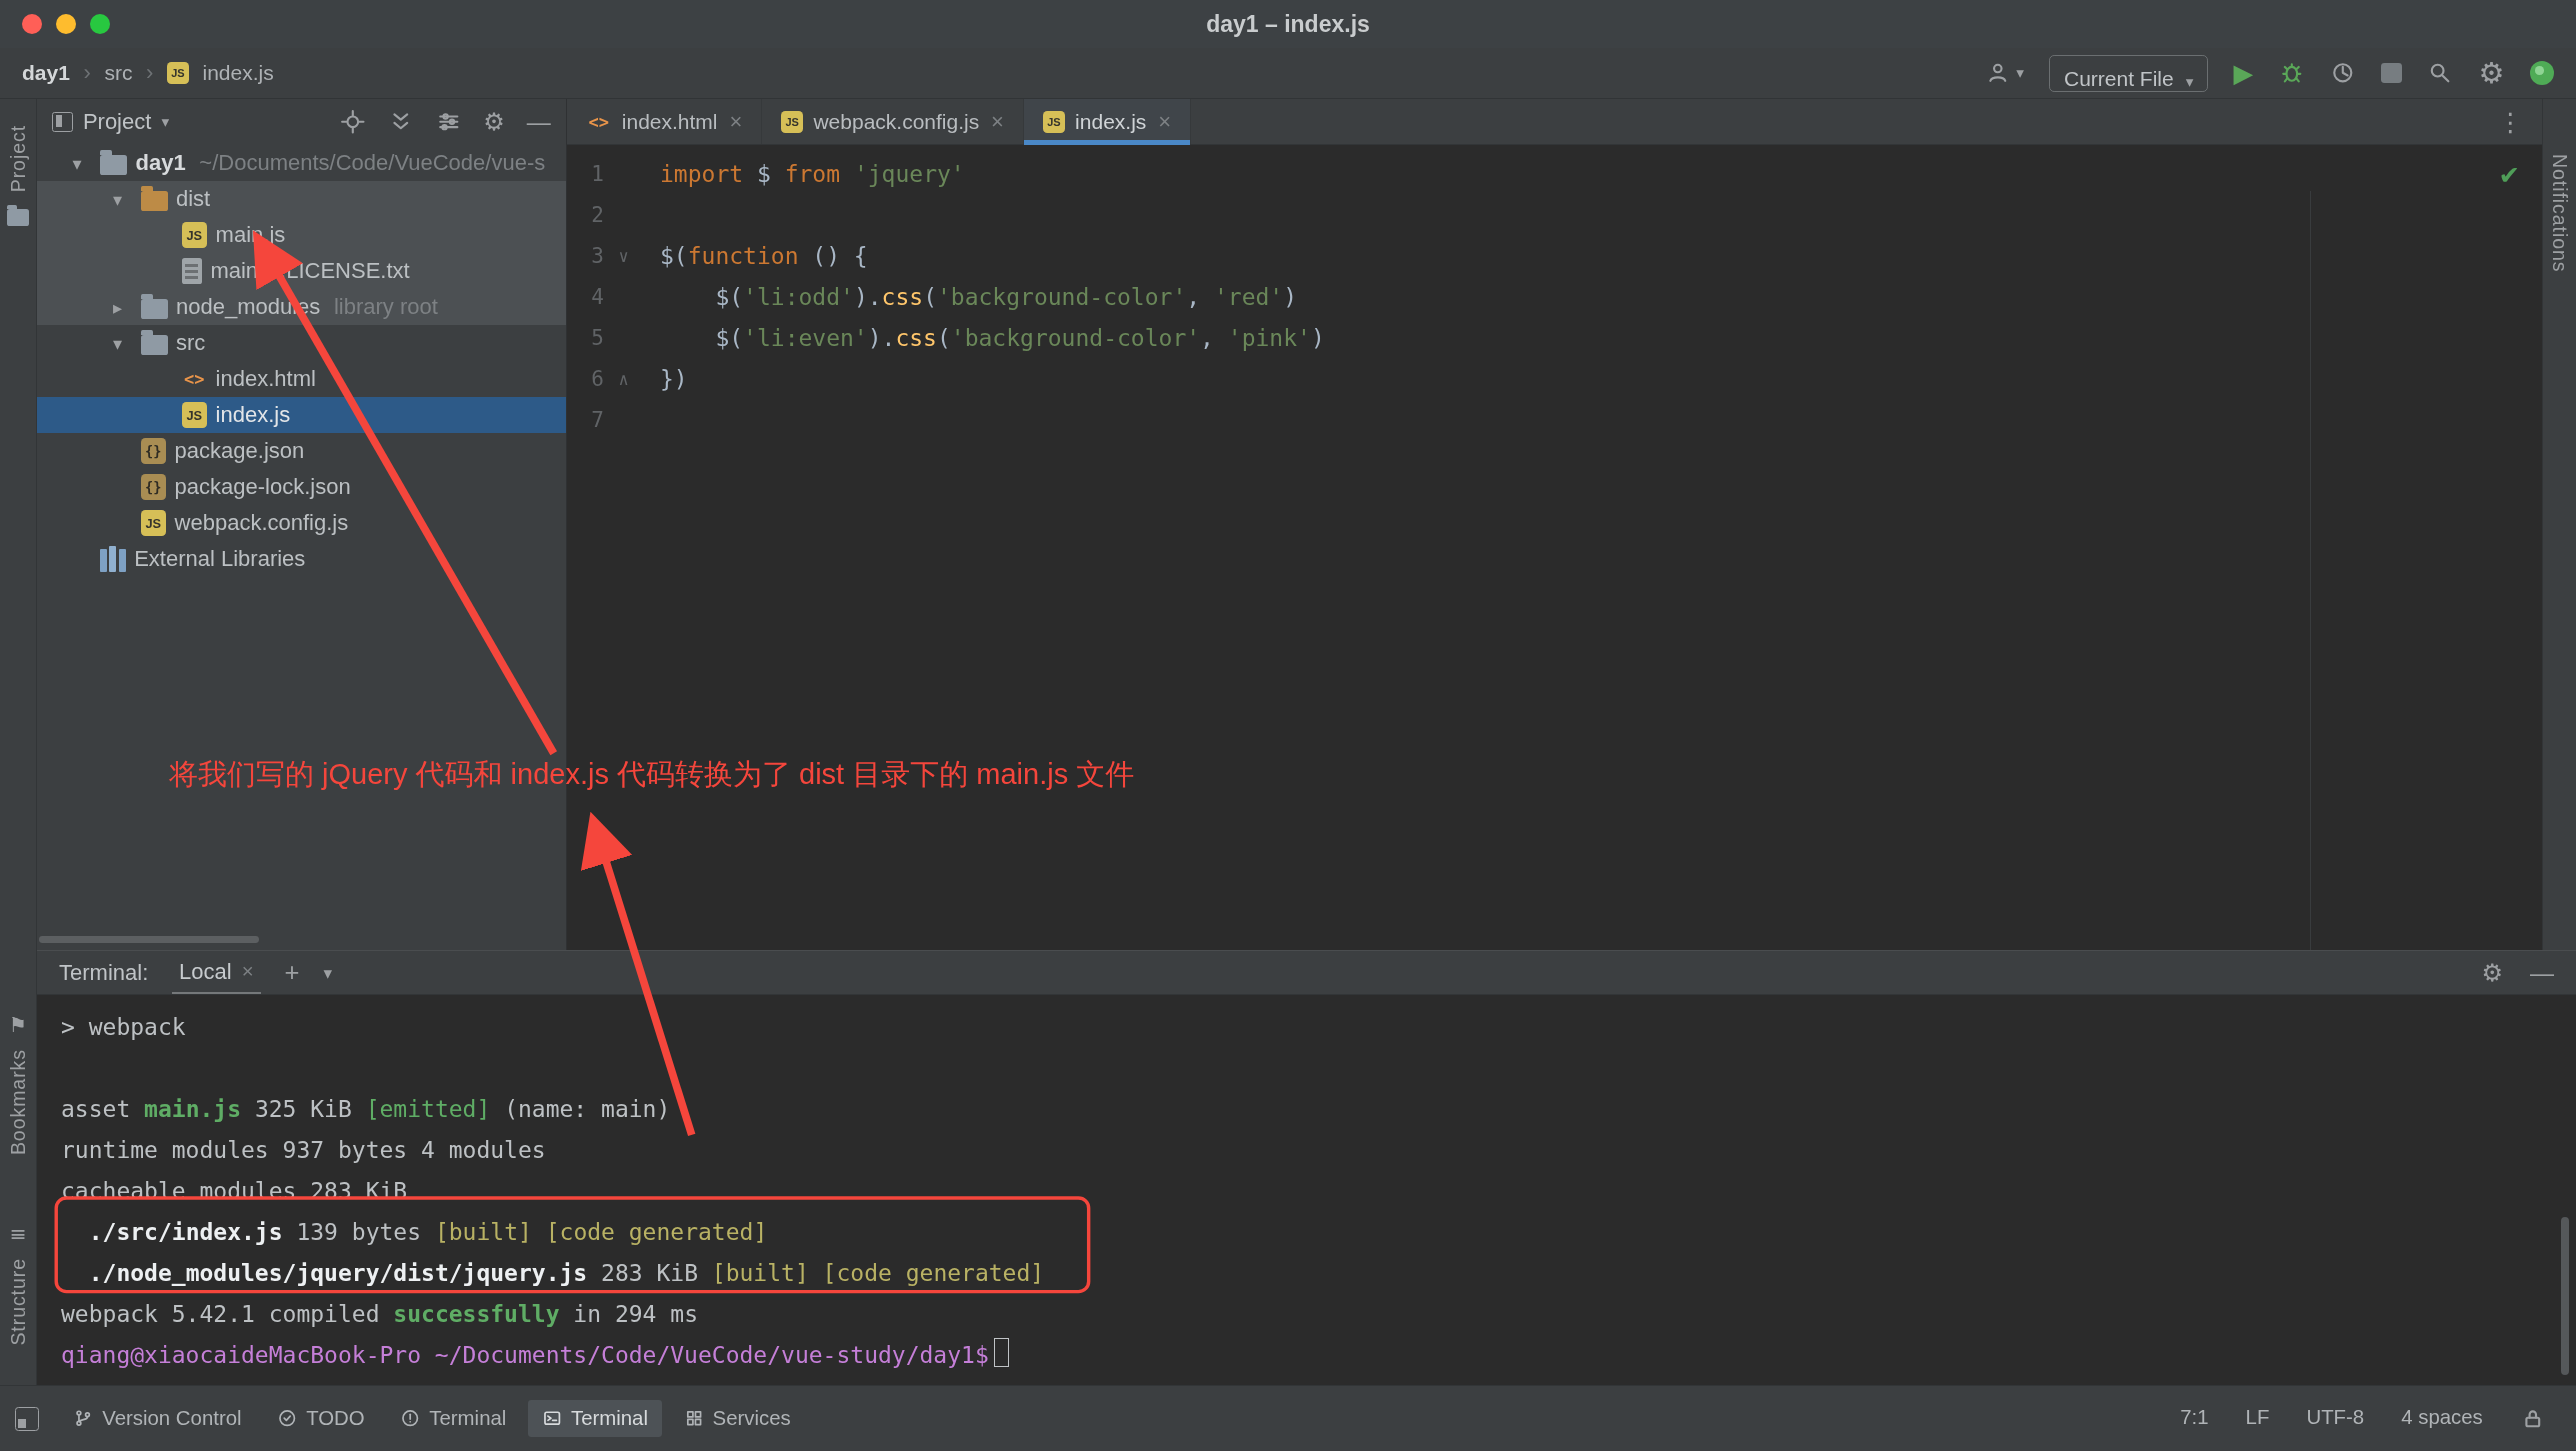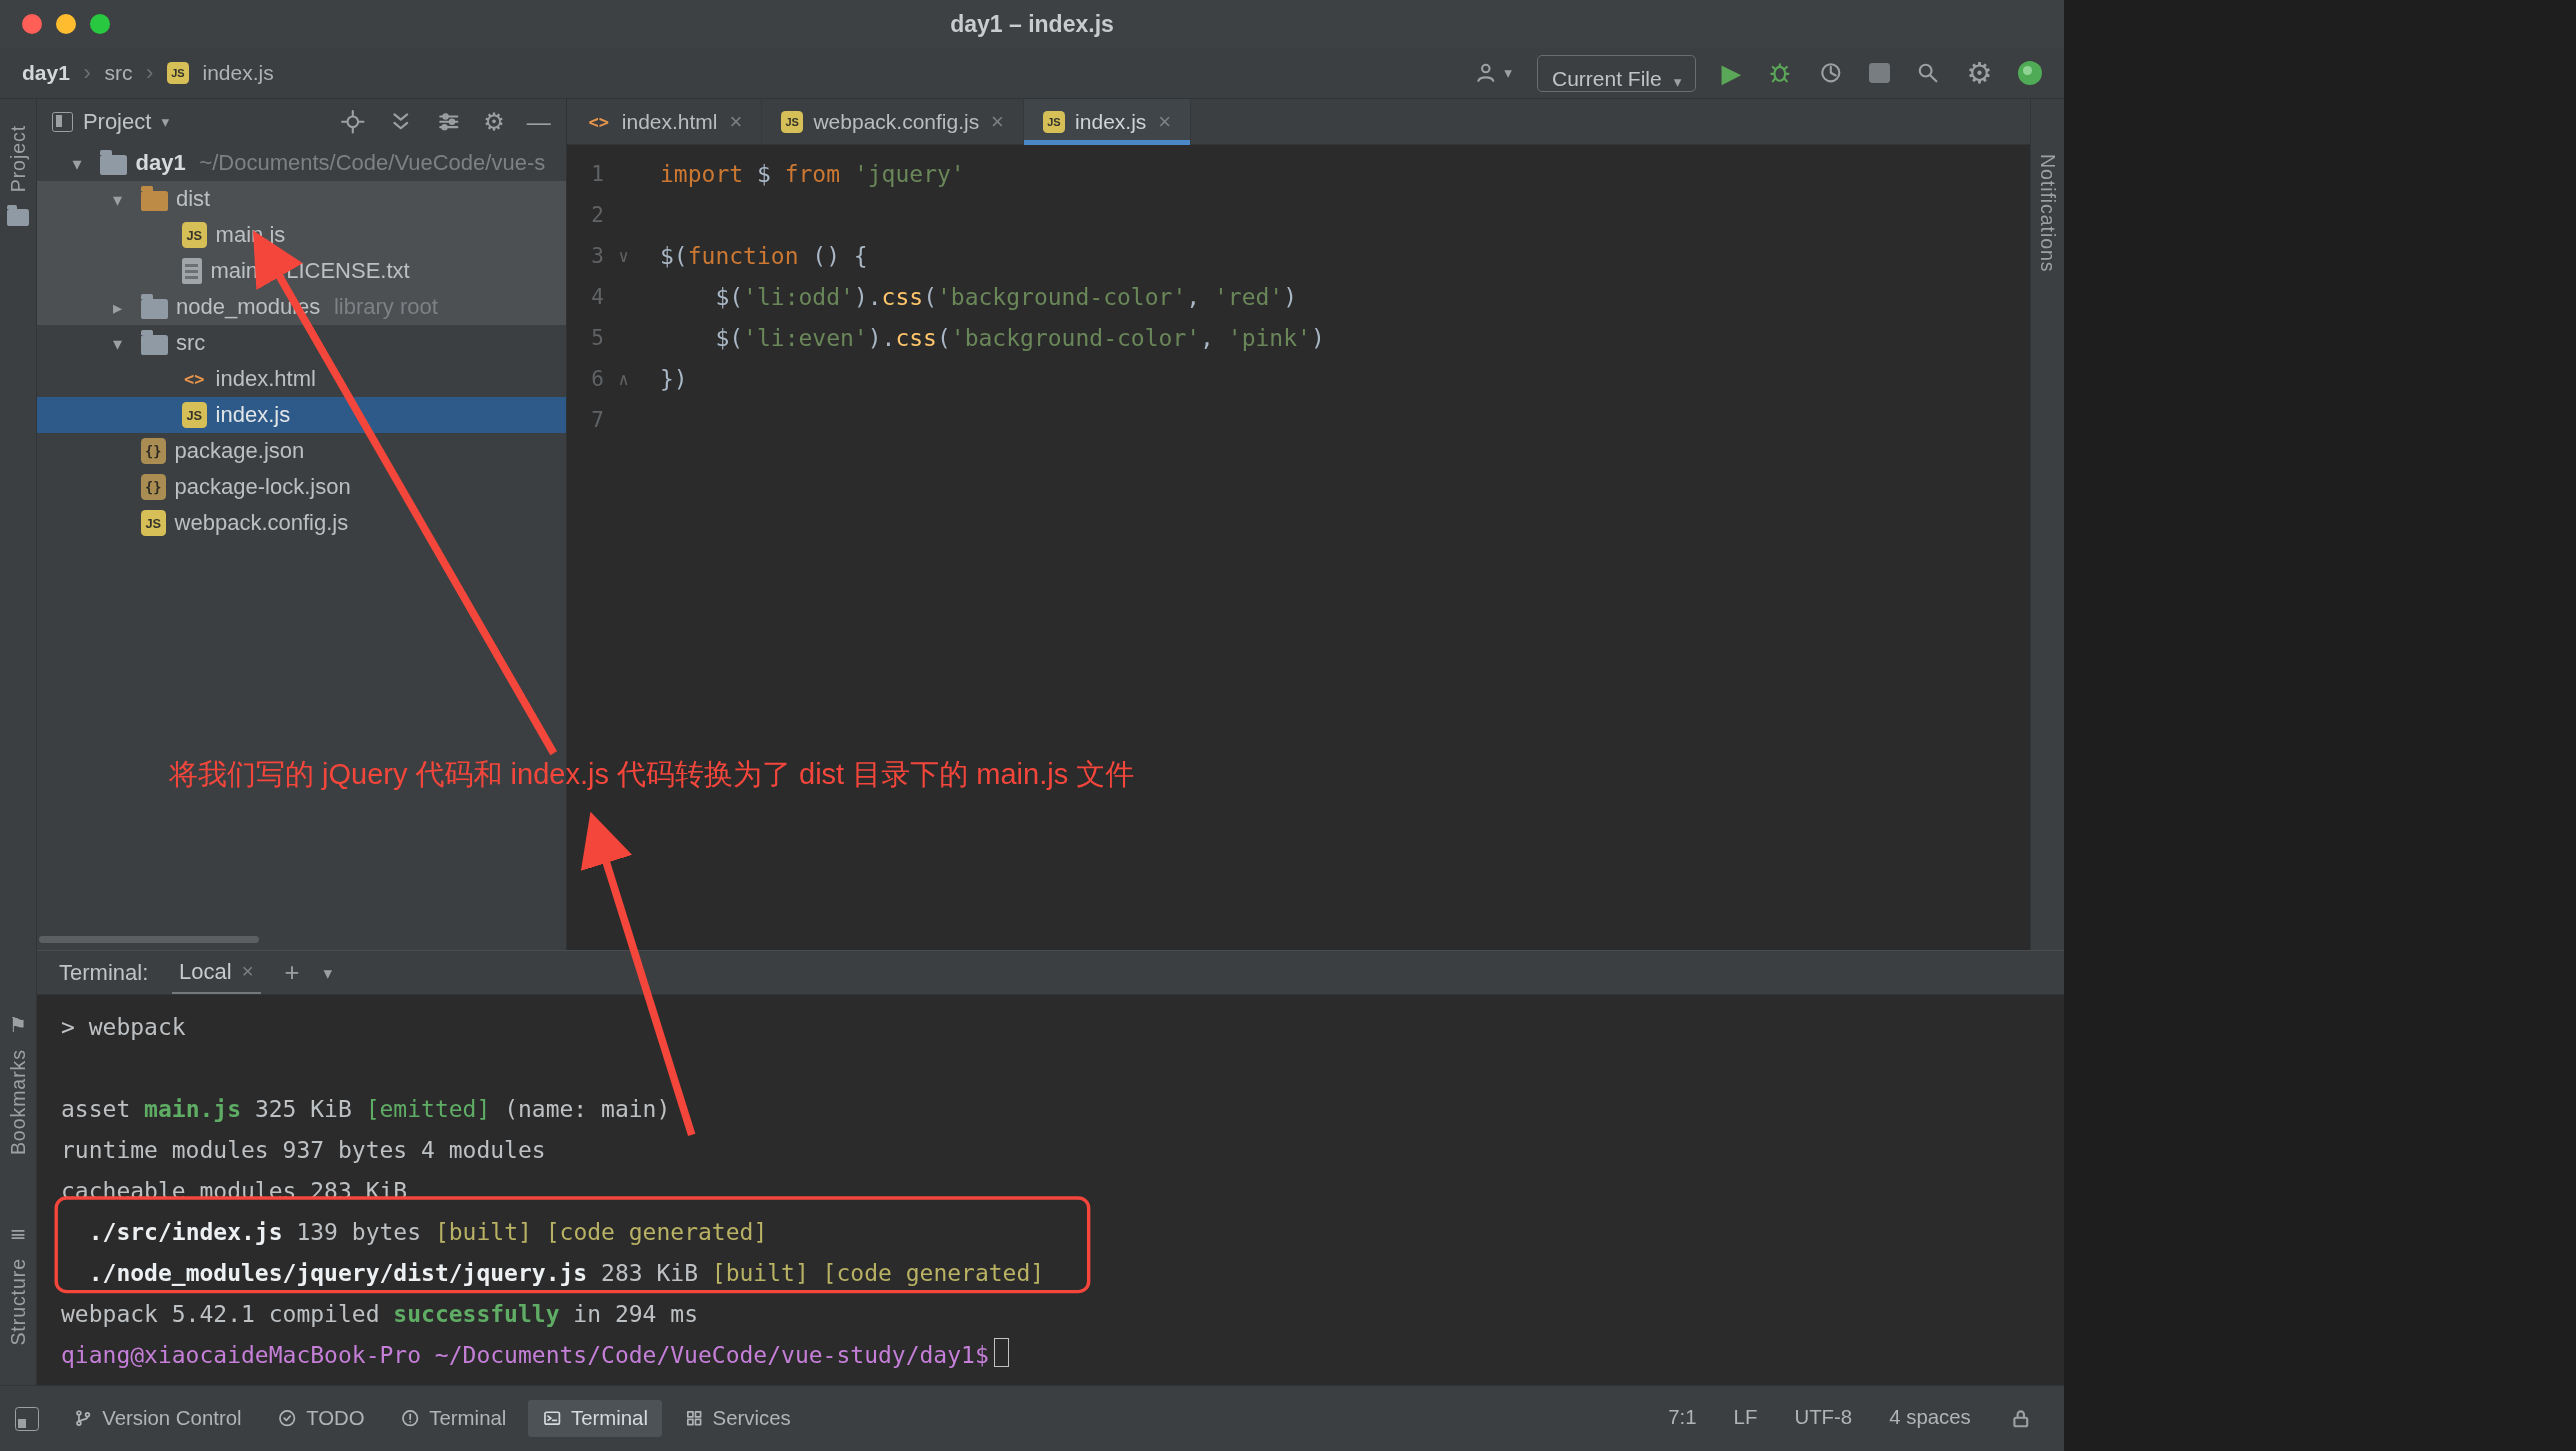--- a/index.html
+++ b/index.html
@@ -1,17 +1,17 @@
 <!DOCTYPE html>
 <html style="font-size:13.6px"><head>
 <meta charset="utf-8">
 <style>
 *{margin:0;padding:0;box-sizing:border-box}
 html,body{background:#1e1e1e}
-.window{position:relative;width:2064px;height:1452px;background:#4c1d95;font-family:"Liberation Sans",sans-serif;color:#bbbfc2;overflow:hidden}
+.window{position:relative;width:2576px;height:1452px;background:#4c1d95;font-family:"Liberation Sans",sans-serif;color:#bbbfc2;overflow:hidden}
 
 
 .titlebar{position:absolute;left:0;top:0;right:0;height:48px;background:#3d4144;display:flex;align-items:center;justify-content:center}
 .traffic{position:absolute;left:22px;top:13.6px;display:flex;gap:13.6px}
 .tl{width:20.4px;height:20.4px;border-radius:50%}
 .tl.red{background:#ff5f57}.tl.yellow{background:#febc2e}.tl.green{background:#28c840}
 .title{font-size:23px;font-weight:700;color:#c9ccce}
 
 
 .navbar{position:absolute;left:0;top:48px;right:0;height:51px;display:flex;align-items:center;padding:0 22px;background:#3c3f41;border-bottom:0.9px solid #313436}
@@ -282,20 +282,29 @@
         <div class="tree-row" style="padding-left: 66px;">
           <span class="chev"></span>
           <span class="fi fi-json">{}</span>
           <span class="tree-label">package-lock.json</span>
         </div>
         <div class="tree-row" style="padding-left: 66px;">
           <span class="chev"></span>
           <span class="fi fi-js">JS</span>
           <span class="tree-label">webpack.config.js</span>
         </div>
+        <div class="tree-row" style="padding-left: 25.6px;">
+          <span class="chev"></span>
+          <span class="fi fi-lib">
+            <i></i>
+            <i></i>
+            <i></i>
+          </span>
+          <span class="tree-label">External Libraries</span>
+        </div>
       </div>
     <div class="hscroll"></div>
   </div>
 
   <div class="editor-area">
     <div class="tabbar">
 
     <div class="tab">
           <span class="fi fi-html">&lt;&gt;</span>
           <span>index.html</span>

